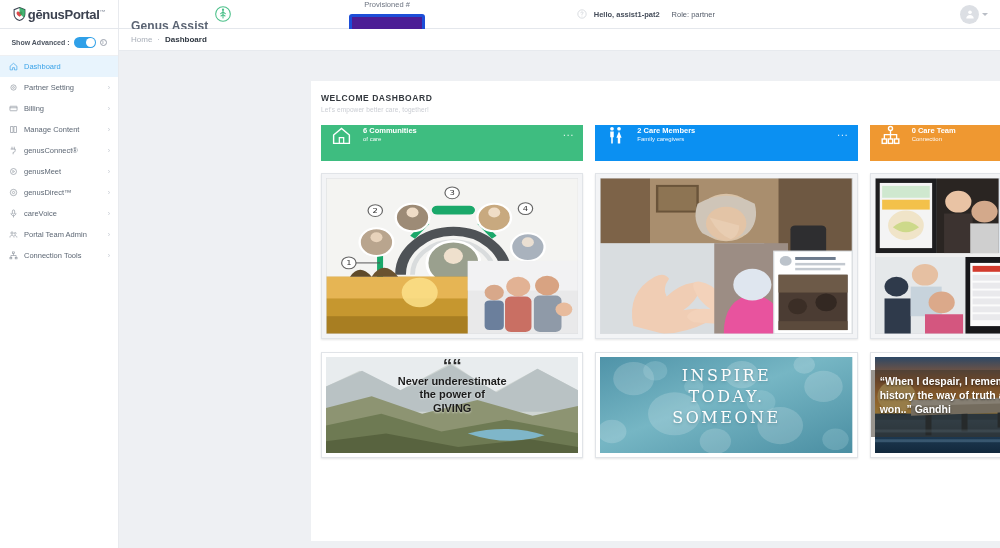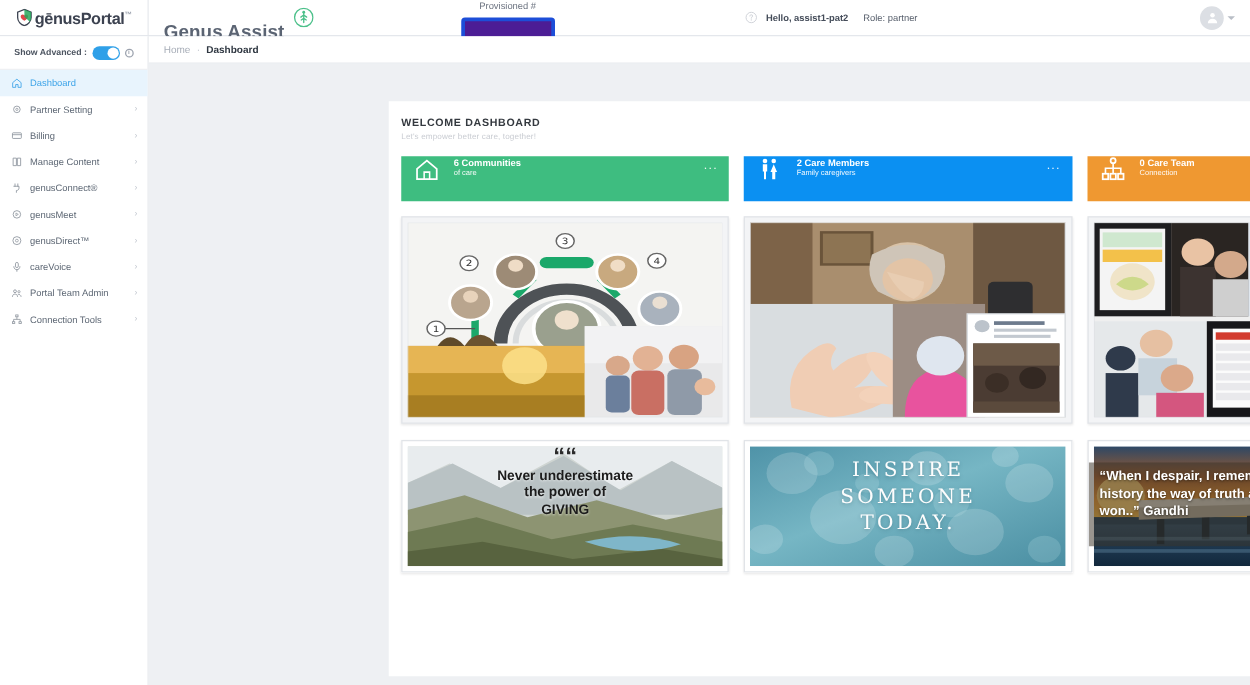--- a/index.html
+++ b/index.html
@@ -23,21 +23,21 @@
     background: #fff;
   }
   .brand-mark { width: 13px; height: 14px; display: block; }
   .brand-text { font-size: 13px; font-weight: 600; color: #3c4250; letter-spacing: -0.3px; }
   .brand-text .sup { font-size: 6px; vertical-align: super; color: #9aa1ad; }
 
   .appnamecell {
     flex: 0 0 auto; display: flex; align-items: center; gap: 7px;
     padding: 0 14px 0 12px;
   }
-  .appname { font-size: 15px; font-weight: 700; color: #5b6473; letter-spacing: 0.1px; margin-top: 23px; }
+  .appname { font-size: 12px; font-weight: 700; color: #5b6473; letter-spacing: 0.1px; margin-top: 23px; }
   .appicon { width: 16px; height: 16px; }
 
   .provisioned {
     display: flex; align-items: center; gap: 5px;
     margin-left: 104px; font-size: 7.5px; color: #6d7481; flex-direction: column;
   }
   .pillnum {
     display: inline-flex; align-items: center; gap: 3px;
     border: 3px solid #1d4ed8; border-radius: 3px;
     background: #4c1d95; padding: 11px 5px 1px 3px;
@@ -614,22 +614,22 @@
                 <g fill="#bfe2e8" opacity=".22">
                   <circle cx="46" cy="14" r="10"></circle>
                     <circle cx="134" cy="46" r="12"></circle>
                   <circle cx="196" cy="84" r="11"></circle>
                     <circle cx="78" cy="30" r="8"></circle>
                 </g>
               </svg>
             </div>
             <div class="q2-text">
               <div>INSPIRE</div>
+              <div>TODAY.</div>
               <div>SOMEONE</div>
-              <div>TODAY.</div>
             </div>
           </div>
 
           <div class="quote">
             <div class="q-inner">
               <svg viewBox="0 0 210 98" width="100%" height="100%" preserveAspectRatio="none">
                 <defs>
                   <linearGradient id="sky" x1="0" y1="0" x2="0" y2="1">
                     <stop offset="0%" stop-color="#2d4866"></stop>
                     <stop offset="40%" stop-color="#9c5a2c"></stop>

